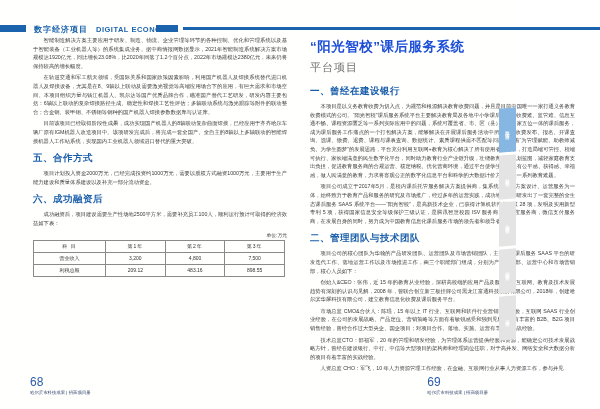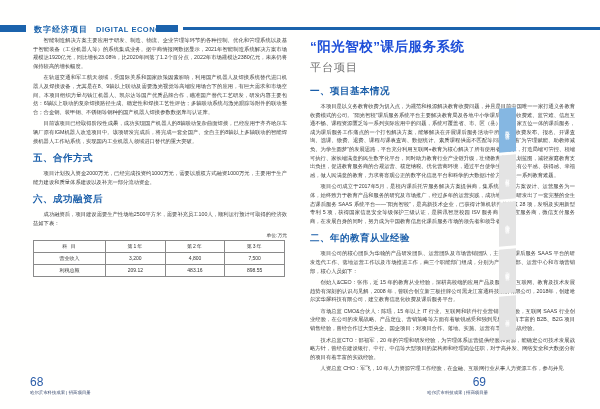--- a/index.html
+++ b/index.html
@@ -29,21 +29,21 @@
   
   .unit { font-size:4.8px; color:#333; text-align:right; margin:4px 0 2px 0; }
   table.fin { width:252px; border-collapse:collapse; }
   table.fin td, table.fin th { border:0.5px solid #8a8a8a; font-size:5px; color:#333;
        text-align:center; height:12px; font-weight:normal; }
   table.fin th { letter-spacing:1px; }
   table.fin .c0 { width:72px; }
 
   
   .foot-l { position:absolute; left:30px; bottom:14px; }
-  .foot-r { position:absolute; right:28px; bottom:14px; text-align:right; }
+  .foot-r { position:absolute; right:28px; bottom:14px; text-align:left; }
   .foot-num { font-size:12px; color:#2a5ca8; }
   .foot-txt { font-size:4.4px; color:#2c3e66; margin-top:1px; }
   .foot-r .foot-num { margin-right:2px; }
 
   
   .tabs { position:absolute; right:0; top:108px; width:17px; }
   .tab { width:17px; height:44px; margin-bottom:3px; transform:skewY(-5deg);
          display:flex; align-items:center; justify-content:center; }
   .tab-label { writing-mode:vertical-rl; font-size:4.4px; letter-spacing:1px; color:rgba(255,255,255,0.92); }
   .tab.active { background:#85b7e2; }
@@ -102,25 +102,25 @@
 
   <div class="foot-l">
     <div class="foot-num">68</div>
     <div class="foot-txt">哈尔滨市科技成果 | 招商项目册</div>
   </div>
 
   <div class="col-right">
     <div class="rp-title">“阳光智校”课后服务系统</div>
     <div class="rp-sub">平台项目</div>
 
-    <div class="h-sec">一、项目基本情况</div>
+    <div class="h-sec">一、曾经在建设银行</div>
     <p class="para">本项目是以义务教育收费为切入点，为规范和根源解决教育收费问题，并且是目前中国唯一一家打通义务教育收费模式的公司。“阳光智校”课后服务系统平台主要解决教育局及各地中小学课后服务的收费难、监管难、信息互通不畅、课程资源匮乏等一系列实际应用中的问题，系统可覆盖省、市、区（县）、校、家五位一体的课后服务，成为课后服务工作痛点的一个打包解决方案，能够解决在开展课后服务活动中所发生的收费发布、报名、开课查询、选课、缴费、退费、课程与课表查询、数据统计、素质课程供需不匹配等问题。本着“为管理赋能、助教师减负、为学生圆梦”的发展思路，平台充分利用互联网+教育为核心解决了所有使用者的需求，打造局端可管控、校端可执行、家长端满意的民生数字化平台，同时助力教育行业产业链升级，壮绕教育收费规划蓝图，减轻家庭教育支出负担，促进教育服务商的合规运营、核定纳税、优化营商环境，通过平台使学生与家长有公平感、获得感、幸福感，做人民满意的教育，力求将客观公正的数字化信息平台和科学的大数据计价方法解决一系列教育难题。</p>
     <p class="para">项目公司成立于2017年5月，是校内课后托管服务解决方案提供商，集系统研发、方案设计、运营服务为一体，始终致力于教育产品和服务的研究及市场推广，经过多年的运营实践，成功地总结和研发出了一套完整的全生态课后服务 SAAS 系统平台——“阳光智校”，是高新技术企业，已获得计算机软件著作权 28 项，发明及实用新型专利 5 项，获得国家信息安全等级保护三级认证，是腾讯智慧校园 ISV 服务商，支付宝服务商，微信支付服务商，在发展自身的同时，努力成为中国教育信息化课后服务市场的领先者和领导者。</p>
 
-    <div class="h-sec">二、年的教育从业经验</div>
+    <div class="h-sec">二、管理团队与技术团队</div>
     <p class="para">项目公司的核心团队为华翰的产品研发团队、运营团队及市场营销团队，主要进行课后服务 SAAS 平台的研发迭代工作、落地运营工作以及市场推进工作，由三个职能部门组成，分别为产品研发部、运营中心和市场营销部，核心人员如下：</p>
     <p class="para">创始人&amp;CEO：张伟，近 15 年的教育从业经验，深耕高校端的应用产品及服务，对互联网、教育及技术发展趋势有深刻的认识与见解，2008 年，曾联合创立新三板挂牌公司黑龙江富通科技股份有限公司，2018年，创建哈尔滨华耀科技有限公司，建立教育信息化收费及课后服务平台。</p>
     <p class="para">市场总监 CMO&amp;合伙人：陈琨，15 年以上 IT 行业、互联网和软件行业营销管理经验，互联网 SAAS 行业创业经验，在公司的发展战略、产品定位、营销策略等方面有着敏锐感受和独到见解，具有丰富的 B2B、B2G 项目销售经验，曾经合作过大型央企、国企项目；对项目合作、落地、实施、运营有丰富的实战经验。</p>
     <p class="para">技术总监CTO：邵福军，20 年的管理和研发经验，为管理体系运营提供经验和资源，能确定公司技术发展战略方针，曾经在建设银行、中行、中信等大型项目的架构师和经理岗位任职，对于高并发、网络安全和大数据分析的项目有着丰富的实战经验。</p>
     <p class="para">人资总监 CHO：军飞，10 年人力资源管理工作经验，在金融、互联网行业从事人力资源工作，参与并见</p>
   </div>
 
   <div class="foot-r">
     <div class="foot-num">69</div>
     <div class="foot-txt">哈尔滨市科技成果 | 招商项目册</div>

